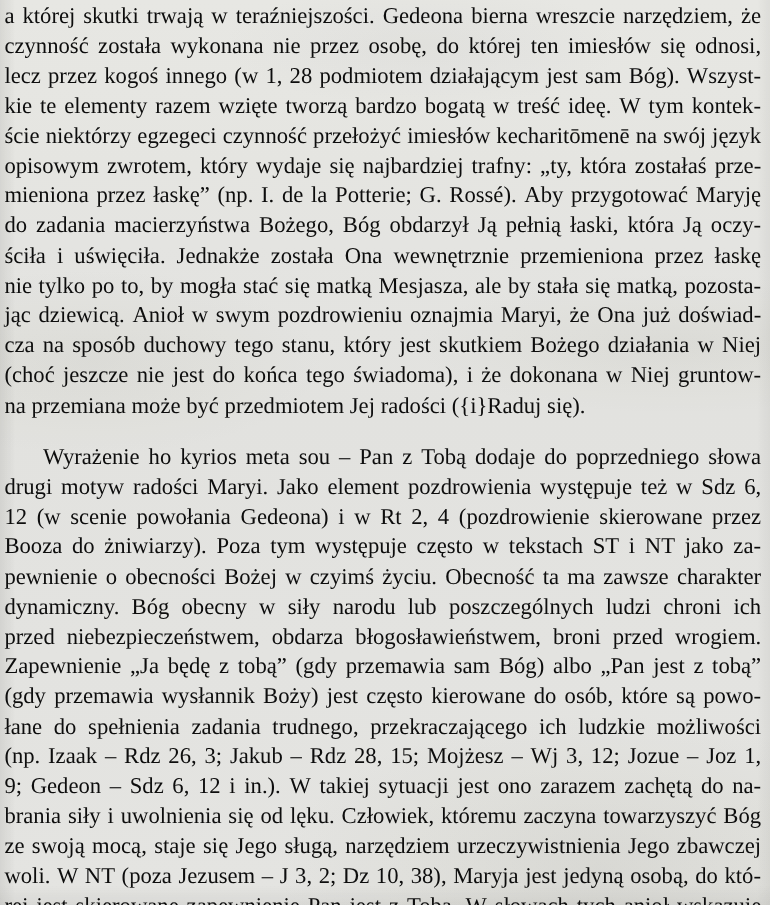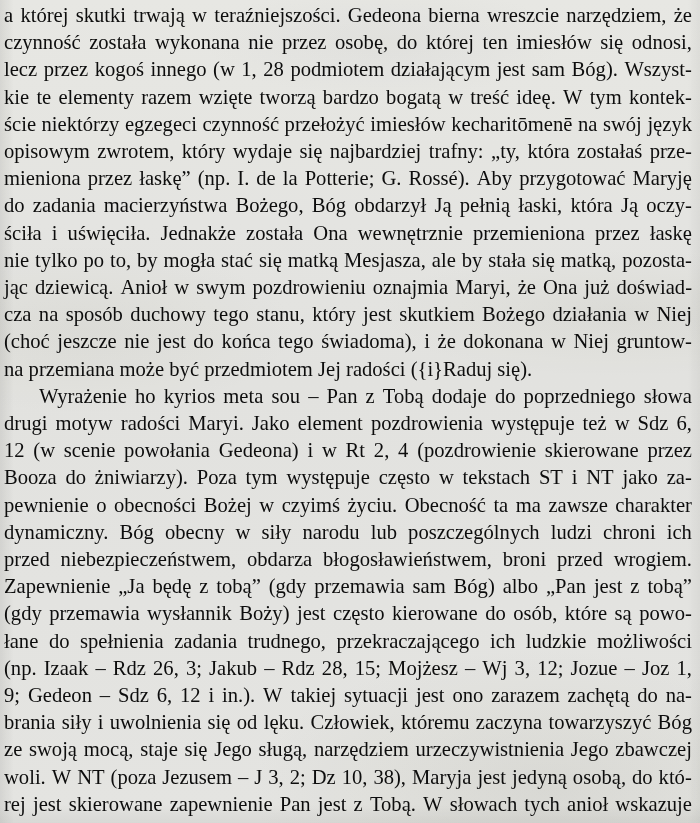--- a/index.html
+++ b/index.html
@@ -65,20 +65,21 @@
     justify-content: space-between;
   }
   .text-line.justify > .seg {
     flex: 0 0 auto;
   }
   .text-line.last {
     justify-content: flex-start;
   }
   .text-line.indent {
     padding-left: 35px;
+    margin-top: 20px;
   }
   .ital {
   }
 </style>
 </head>
 <body>
 
 <div class="paper-texture"></div>
 <div class="edge-shade"></div>
 

